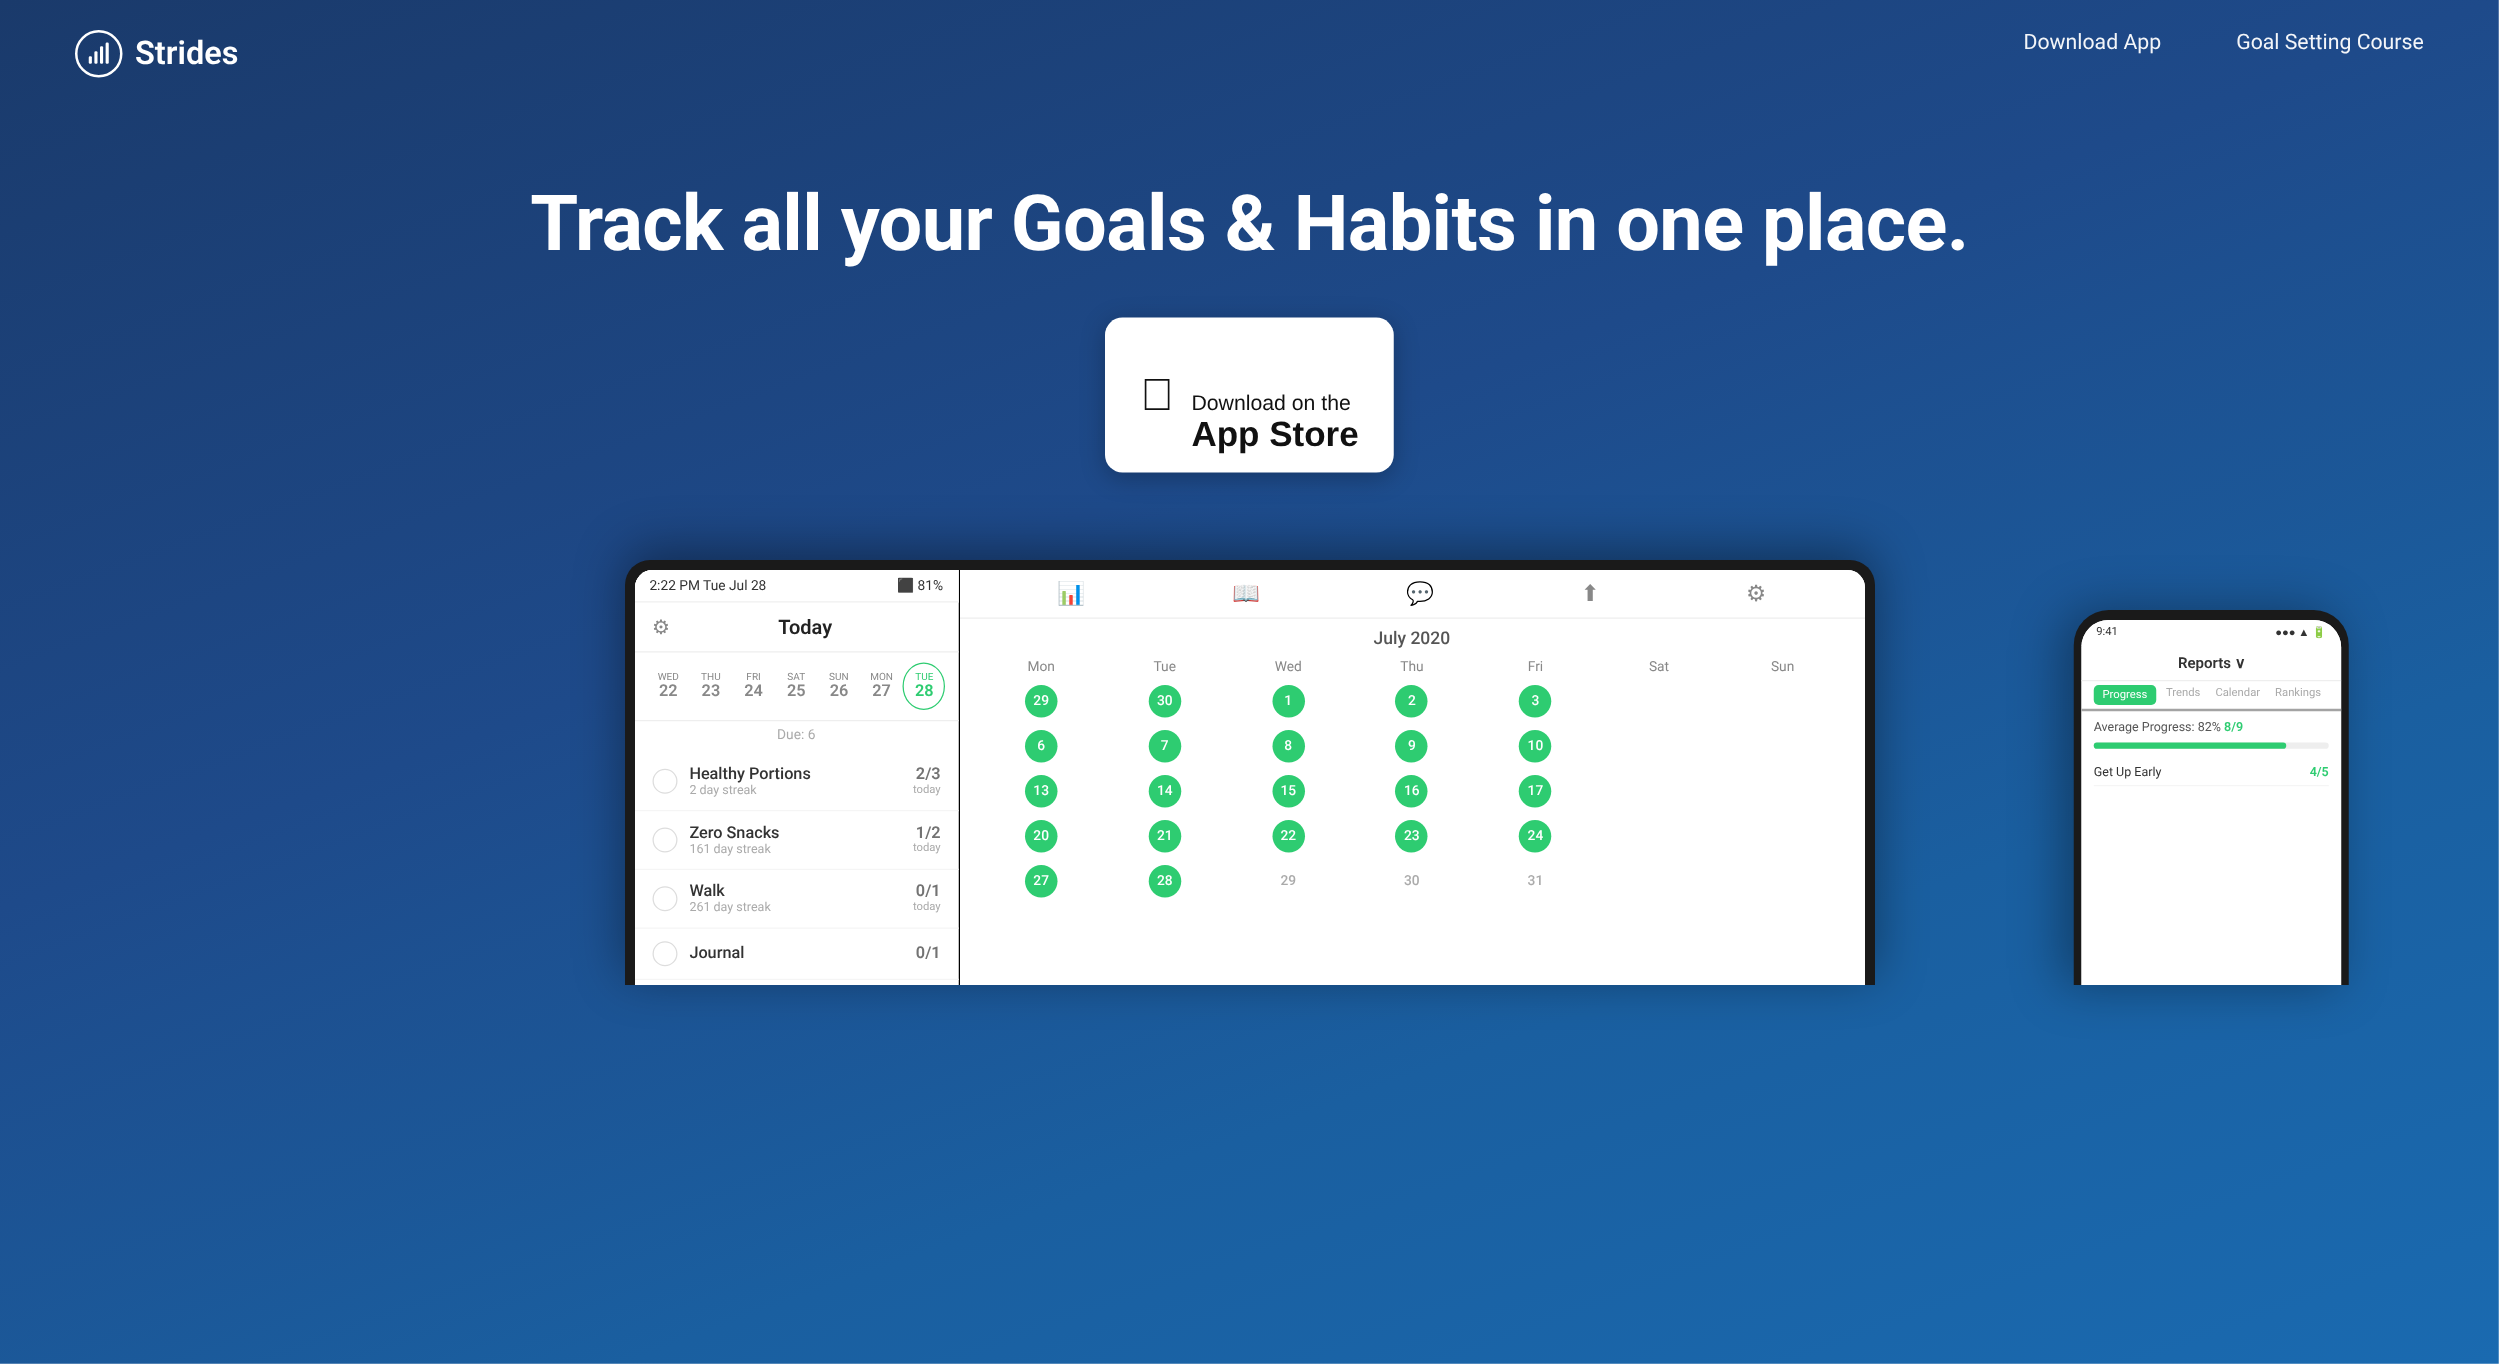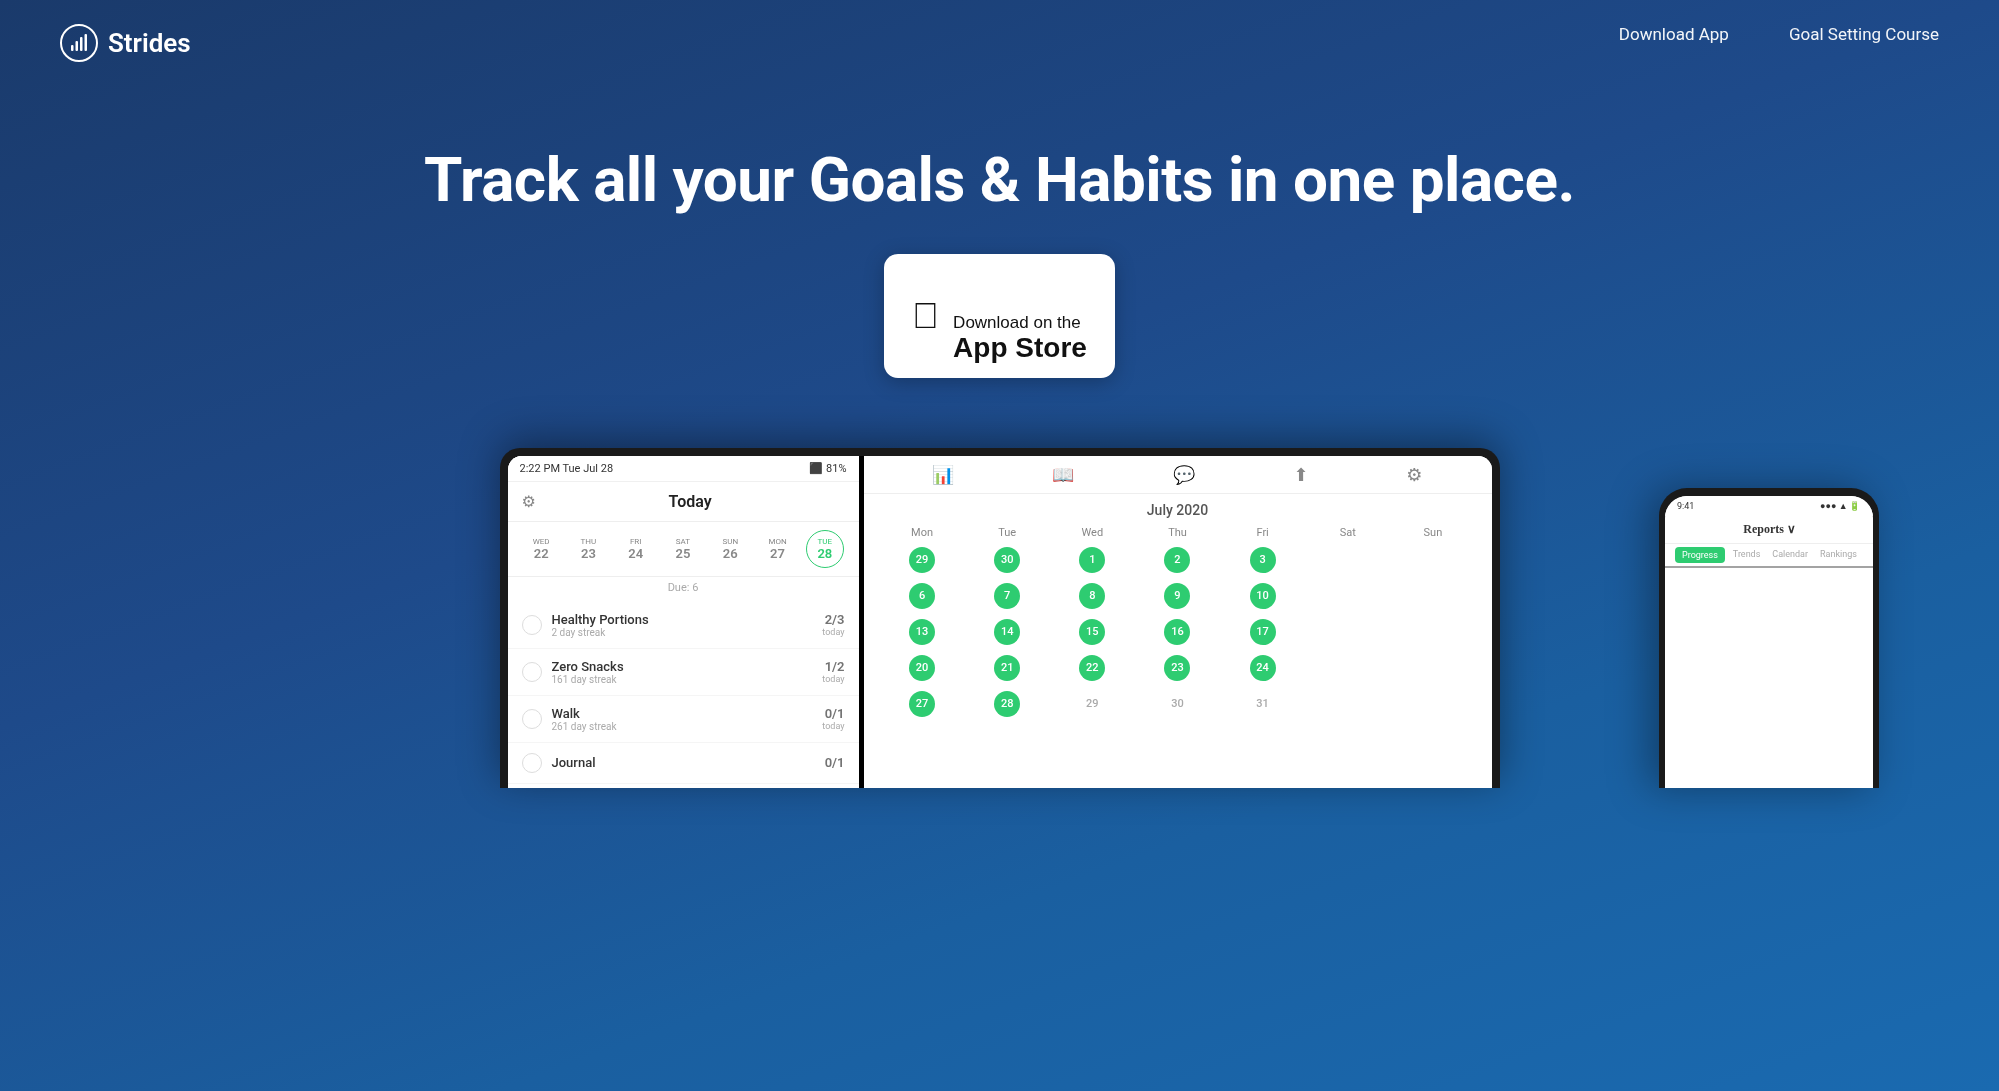--- a/index.html
+++ b/index.html
@@ -132,22 +132,22 @@
     .tablet-screen {
       background: white;
       border-radius: 14px 14px 0 0;
       height: 100%;
       overflow: hidden;
       display: flex;
     }
 
     
     .tablet-left {
-      width: 356px;
-      border-right: 5px solid #000000;
+      width: 260px;
+      border-right: 1px solid #000000;
       background: white;
     }
     .tablet-status-bar {
       background: white;
       padding: 6px 12px;
       font-size: 11px;
       color: #333;
       display: flex;
       justify-content: space-between;
       align-items: center;
@@ -315,21 +315,21 @@
       color: #333;
       background: white;
     }
     .phone-header {
       display: flex;
       align-items: center;
       justify-content: space-between;
       padding: 4px 10px;
       border-bottom: 1px solid #eee;
     }
-    .phone-reports { font-size: 12px; color: #333; font-weight: 600; font-family: Liberation Serif, serif; }
+    .phone-reports { font-size: 12px; color: #333; font-weight: 600; }
     .phone-tabs {
       display: flex;
       border-bottom: 2px solid #a3a3a3;
       padding: 0 8px;
     }
     .phone-tab {
       font-size: 9px;
       padding: 5px 6px;
       color: #aaa;
     }
@@ -651,16 +651,28 @@
         <span>⚙</span>
         <span class="phone-reports">Reports ∨</span>
         <span>✏</span>
       </div>
       <div class="phone-tabs">
         <div class="phone-tab active">Progress</div>
         <div class="phone-tab">Trends</div>
         <div class="phone-tab">Calendar</div>
         <div class="phone-tab">Rankings</div>
       </div>
+      <div class="phone-content">
+        <div class="phone-avg">
+          Average Progress: 82% <span>8/9</span>
+        </div>
+        <div class="progress-bar-outer">
+          <div class="progress-bar-inner"></div>
+        </div>
+        <div class="phone-goal-row">
+          <span class="phone-goal-name">Get Up Early</span>
+          <span class="phone-goal-score">4/5</span>
+        </div>
+      </div>
     </div>
   </div>
 
 </div>
 
 </body></html>

